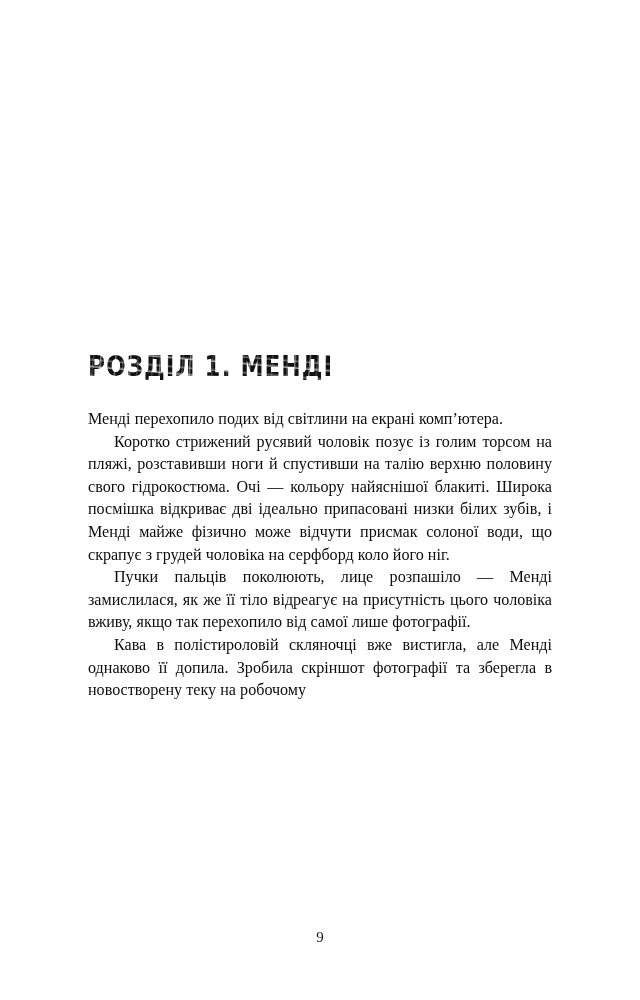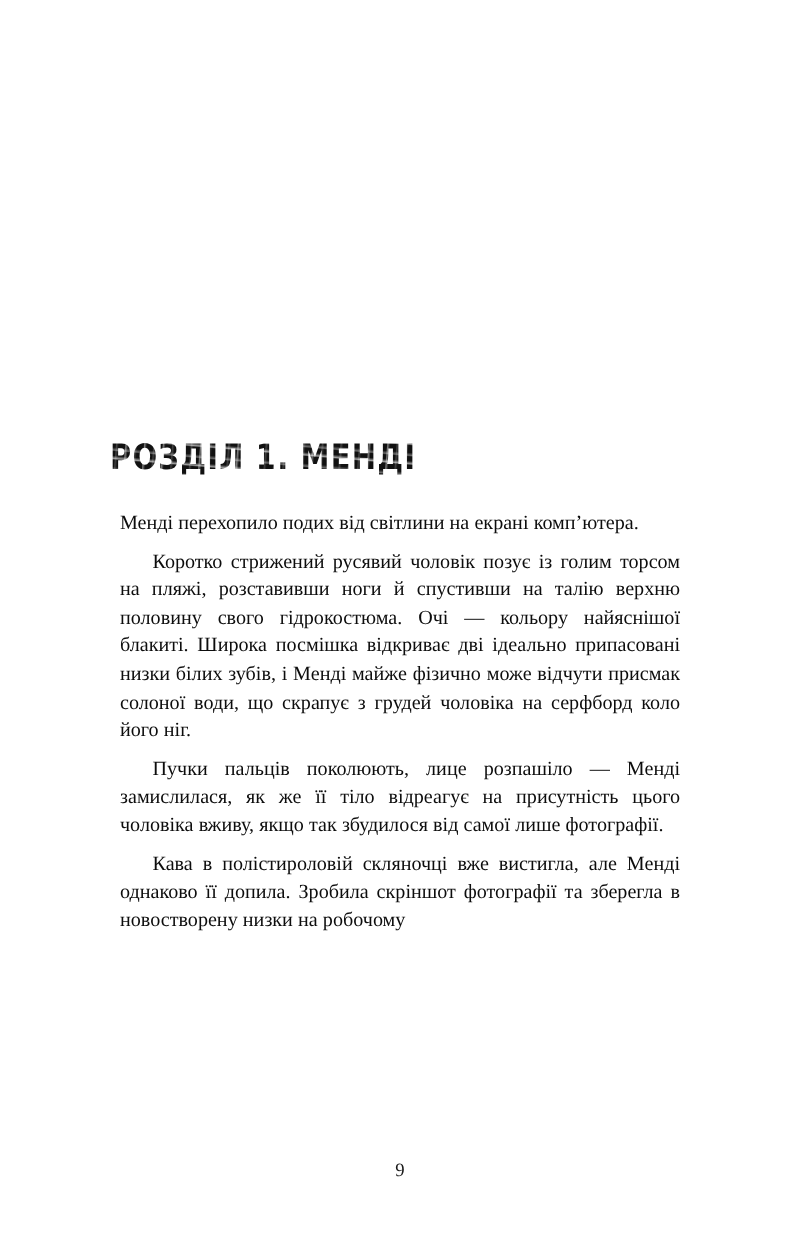--- a/index.html
+++ b/index.html
@@ -61,21 +61,21 @@
         #000 0px, #000 5px, rgba(0,0,0,.80) 6px, #000 8px, #000 13px,
         rgba(0,0,0,.55) 14px, #000 16px),
       repeating-linear-gradient(4deg,
         #000 0px, #000 3px, rgba(0,0,0,.62) 4px, #000 6px, #000 11px,
         rgba(0,0,0,.40) 12px, #000 14px);
     mask-composite: intersect;
   }
 
   
   p.body-par {
-    margin: 8px;
+    margin: 0;
     padding: 0;
     font-size: 16.1px;
     line-height: 22.6px;
     text-align: justify;
     text-align-last: left;
     text-indent: 26px;
     word-spacing: 0.1px;
     hyphens: manual;
   }
   p.body-par.no-indent {
@@ -101,21 +101,21 @@
 
   <div class="text-block">
 
     <h1 class="chapter-heading">РОЗДІЛ 1. МЕНДІ</h1>
 
     <p class="body-par no-indent">Менді перехопило подих від світлини на екрані комп’ютера.</p>
 
     <p class="body-par">Коротко стрижений русявий чоловік позує із голим торсом на пляжі, розставивши ноги й спустивши на талію верхню половину свого гідрокостюма. Очі — кольору найяснішої блакиті. Широка посмішка відкриває дві ідеально припасовані низки білих зубів, і Менді майже фізично може відчути присмак солоної води, що скрапує з грудей чоловіка на серфборд коло його ніг.</p>
 
 
-    <p class="body-par">Пучки пальців поколюють, лице розпашіло — Менді замислилася, як же її тіло відреагує на присутність цього чоловіка вживу, якщо так збудилося від самої лише фотографії.</p>
+    <p class="body-par">Пучки пальців поколюють, лице розпашіло — Менді замислилася, як же її тіло відреагує на присутність цього чоловіка вживу, якщо так перехопило від самої лише фотографії.</p>
 
-    <p class="body-par">Кава в полістироловій скляночці вже вистигла, але Менді однаково її допила. Зробила скріншот фотографії та зберегла в новостворену низки на робочому</p>
+    <p class="body-par">Кава в полістироловій скляночці вже вистигла, але Менді однаково її допила. Зробила скріншот фотографії та зберегла в новостворену теку на робочому</p>
 
   </div>
 
   <div class="folio">9</div>
 
 </div>
 
 </body></html>

